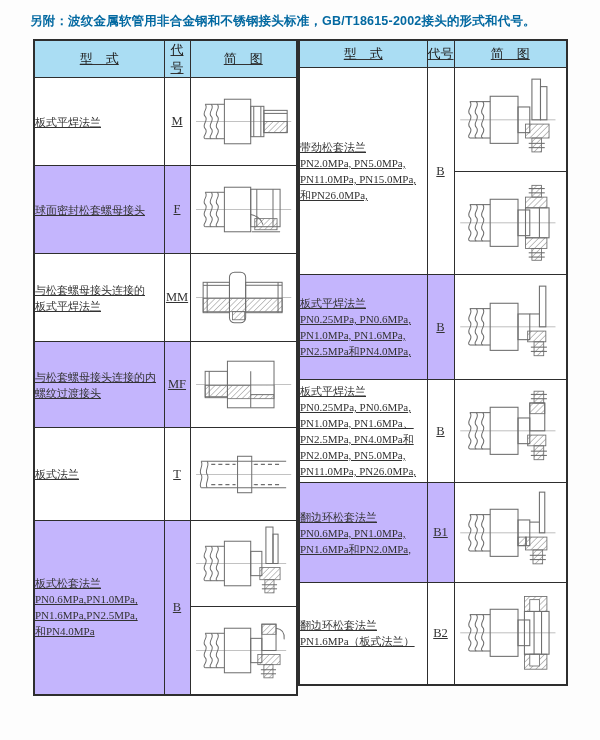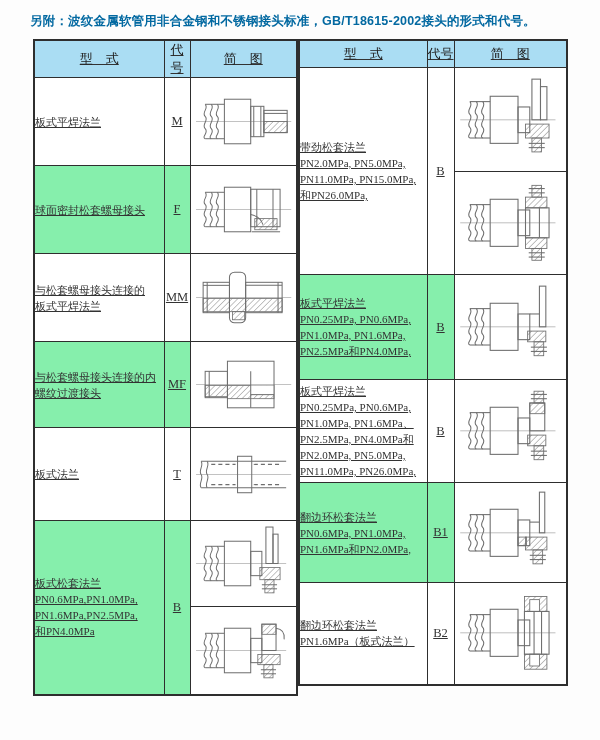--- a/index.html
+++ b/index.html
@@ -17,21 +17,21 @@
   table.t td{border:1px solid #2e2e2e;padding:0;vertical-align:middle;overflow:hidden;}
   tr.hdr td{
     background:#aaddf3;text-align:center;font-size:13px;color:#222;
     height:26px;font-family:"Liberation Serif","DejaVu Serif",serif;
   }
   td.typ{
     font-size:11px;line-height:16px;padding:4px 4px 4px 7px;
     white-space:pre-line;color:#333;
   }
   td.code{text-align:center;font-size:12.5px;color:#333;}
-  .yellow{background:#86efac;}
+  .yellow{background:#c4b5fd;}
   td.dia{background:#fff;text-align:center;}
   td.dia svg{display:inline-block;vertical-align:middle;width:96%;}
   .ln{stroke:#6e6e6e;fill:none;stroke-width:1;}
   .cl{stroke:#9a9a9a;stroke-width:0.6;}
   .ht{fill:url(#hatch);stroke:#6e6e6e;stroke-width:0.8;}
   .defs-holder{position:absolute;width:0;height:0;overflow:hidden;}
 </style>
 </head>
 <body>
 

